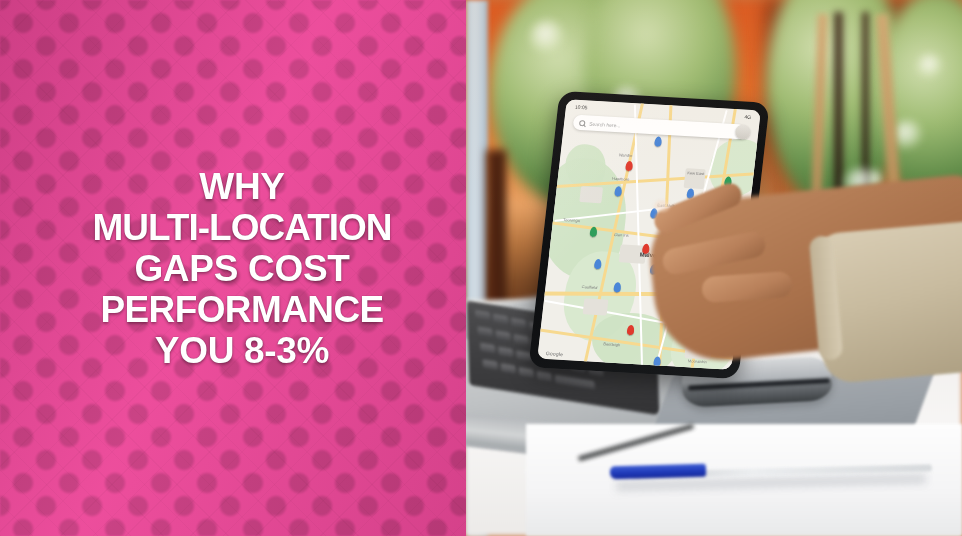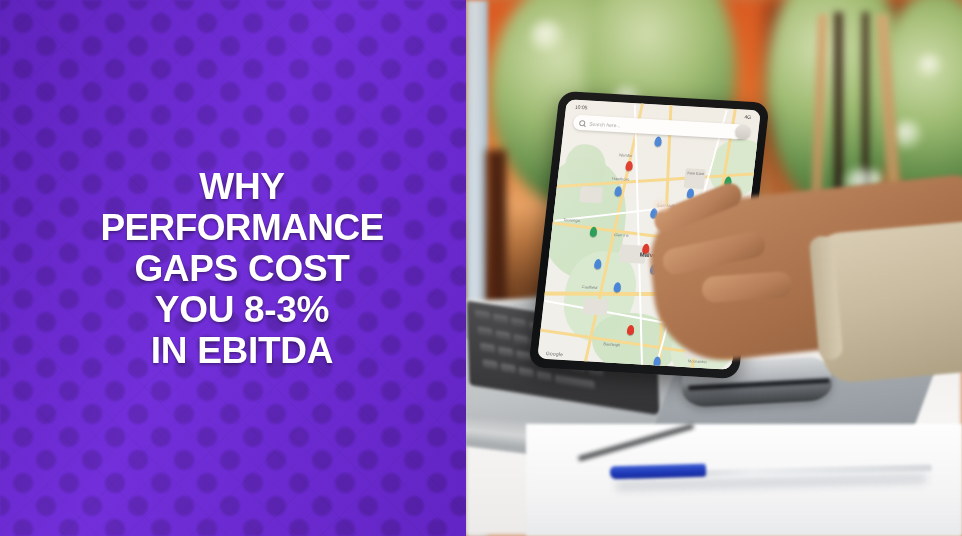--- a/index.html
+++ b/index.html
@@ -4,21 +4,21 @@
 <style>
   * { margin:0; padding:0; box-sizing:border-box; }
   html,body { width:962px; height:536px; overflow:hidden; background:#123; }
   body { font-family:"Liberation Sans", sans-serif; }
 
   #canvas { position:relative; width:962px; height:536px; overflow:hidden; }
 
   
   #left-panel{
     position:absolute; left:0; top:0; width:484px; height:536px;
-    background-color:#6d28d9;
+    background-color:#ec4899;
     overflow:hidden;
   }
   #pattern{
     position:absolute; inset:0;
     background-image:
       radial-gradient(circle at 50% 50%, rgba(0,0,0,0.16) 0 9px, rgba(0,0,0,0) 11px),
       radial-gradient(circle at 50% 50%, rgba(0,0,0,0.16) 0 9px, rgba(0,0,0,0) 11px);
     background-size:46px 46px, 46px 46px;
     background-position:0 0, 23px 23px;
     filter:blur(1.1px);
@@ -368,24 +368,24 @@
 
 <div id="canvas">
 
   <div id="left-panel">
     <div id="pattern"></div>
     <div id="pattern2"></div>
     <div id="panel-shade"></div>
 
     <div id="headline">
       <div class="line l1">WHY</div>
+      <div class="line l2">MULTI-LOCATION</div>
+      <div class="line l4">GAPS COST</div>
       <div class="line l3">PERFORMANCE</div>
-      <div class="line l4">GAPS COST</div>
       <div class="line l5">YOU 8-3%</div>
-      <div class="line l6">IN EBITDA</div>
     </div>
   </div>
 
   <div id="photo">
 
     <div class="bg-wall"></div>
     <div class="wall-dark"></div>
 
     <div class="plant" style="left:24px;  top:-24px; width:170px; height:230px;"></div>
     <div class="plant" style="left:120px; top:-50px; width:150px; height:240px;"></div>

